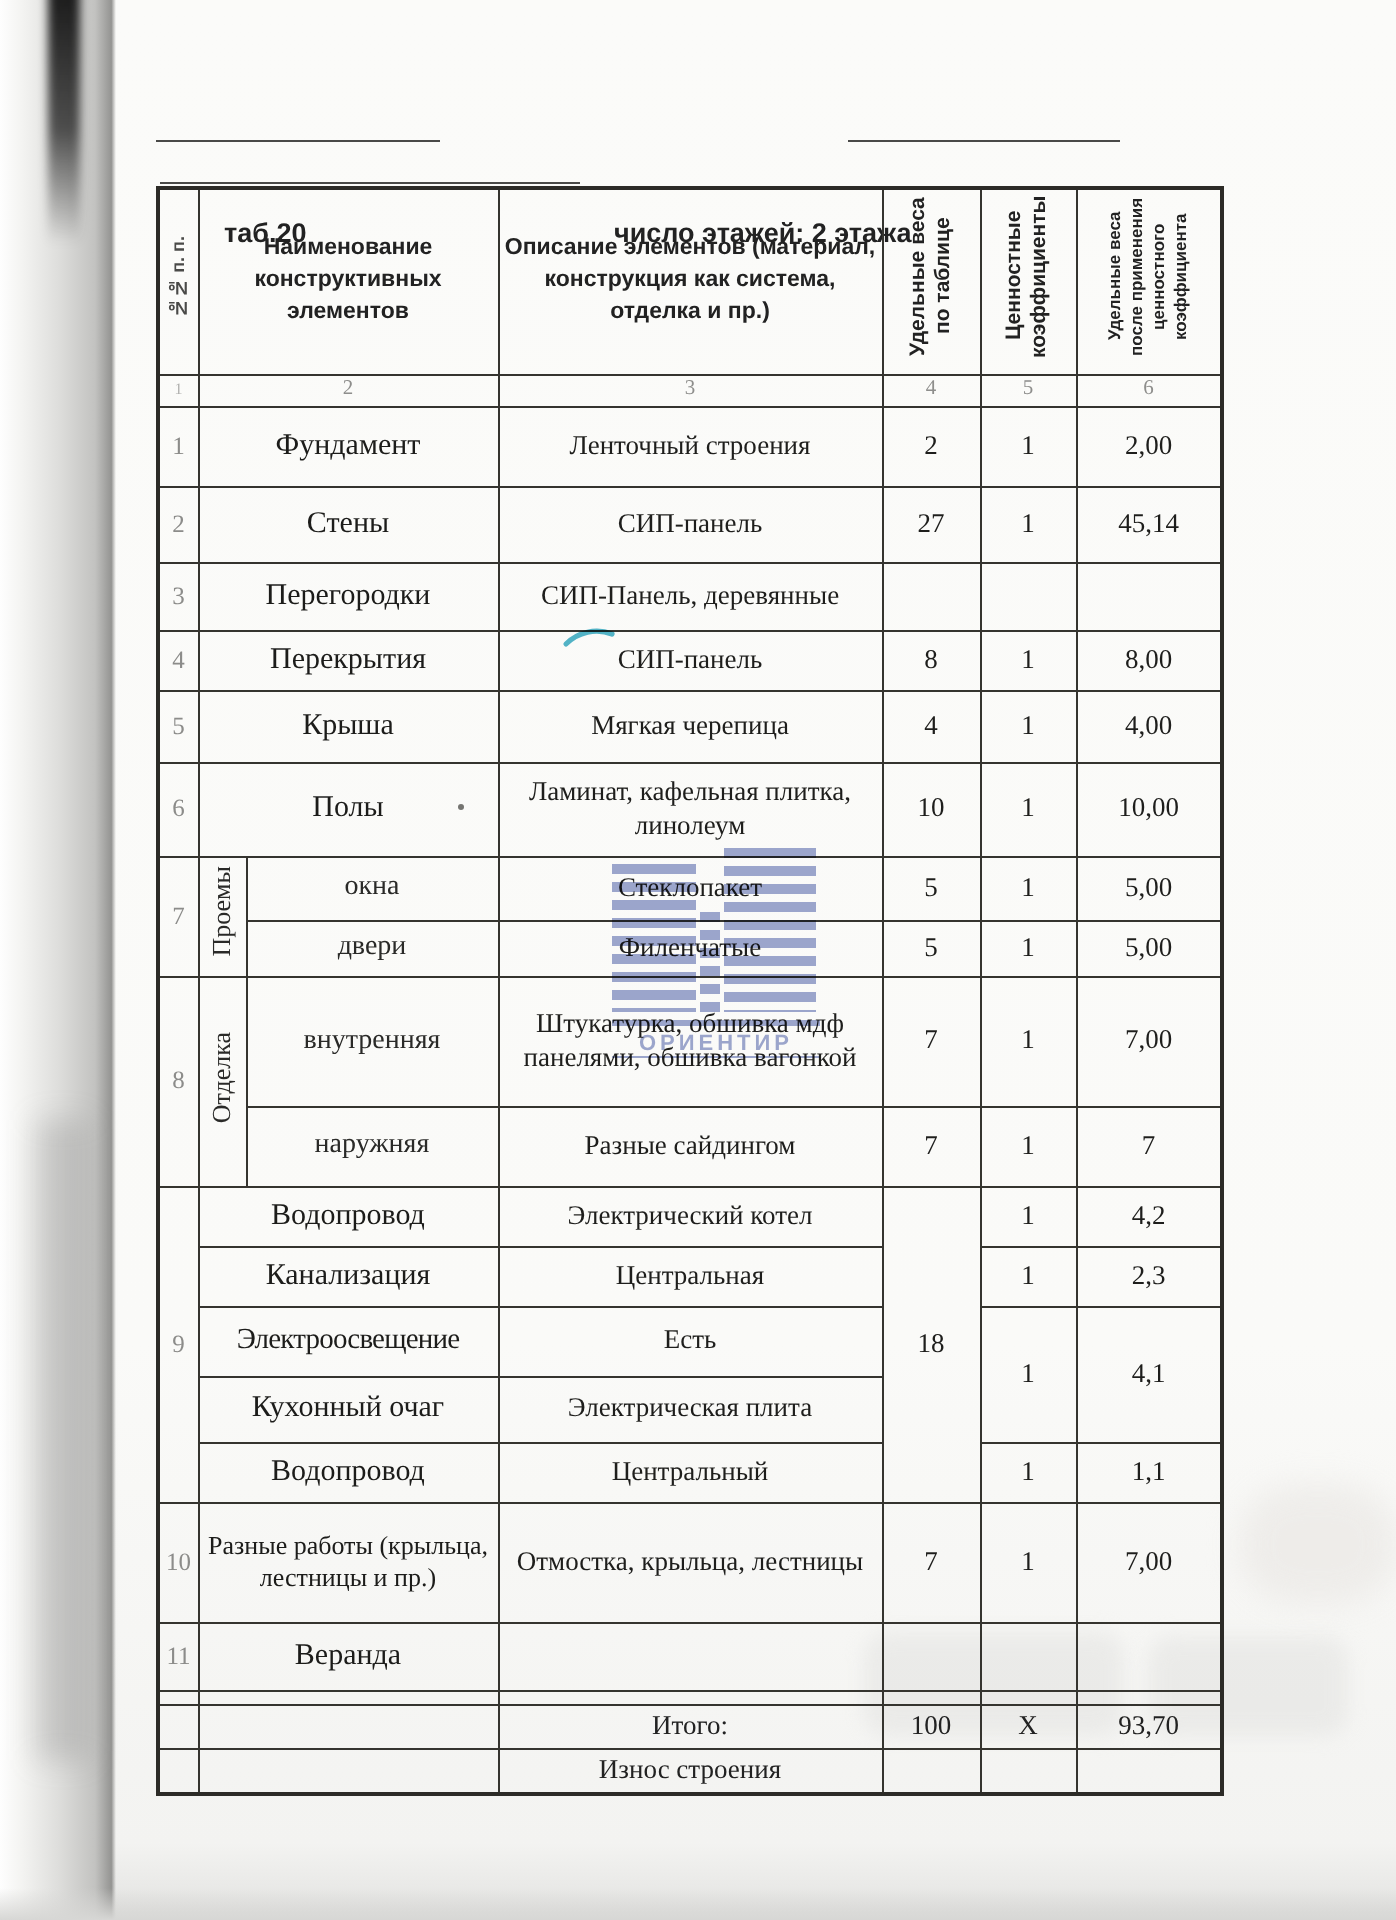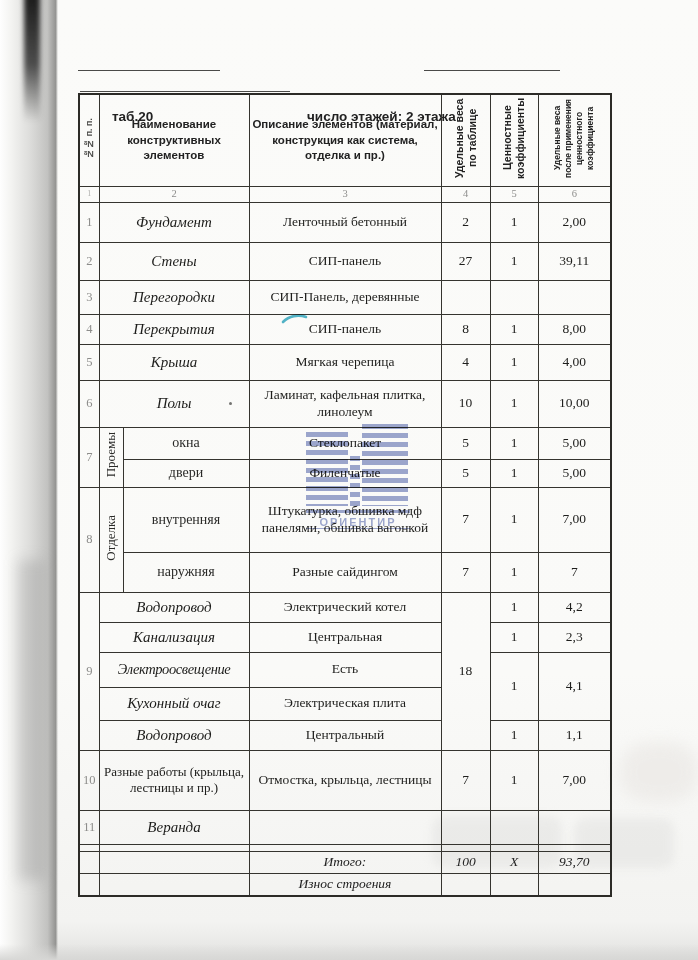--- a/index.html
+++ b/index.html
@@ -48,28 +48,28 @@
   table.main td, table.main th { border:1px solid #35342f; padding:0 2px; text-align:center; vertical-align:middle; overflow:hidden; }
   table.main { border:2px solid #2c2b27; }
   th { font-family:"Liberation Sans","DejaVu Sans",sans-serif; font-weight:bold; font-size:11.5px; line-height:1.35; }
   .vtext { writing-mode:vertical-rl; transform:rotate(180deg); display:inline-block; line-height:1.2; max-height:86px; }
   th .vtext { font-size:10.5px; }
   th .vtext.small { font-size:8.5px; line-height:1.3; }
   th .vtext.numhead { font-size:9px; font-weight:600; color:#4a4a48; }
   .numrow td { font-size:10.5px; color:#8e8e8c; height:15px; line-height:1; }
   .numrow td:first-child { font-size:8px; color:#b0b0ae; }
   .rownum { font-size:12.5px; color:#8c8c8a; }
-  .nm  { font-size:15px; color:#1c1c1a;font-style:italic; }
+  .nm  { font-size:15px; color:#1c1c1a; }
   .nm2 { font-size:13px; color:#1c1c1a; line-height:1.25;margin-left:27px; }
   .ds  { font-size:13.5px; color:#1e1e1c; line-height:1.25; }
   .vl  { font-size:14px; color:#2a2a28; }
   .grp { font-size:13px; color:#2a2a28; }
   .grp .vtext { max-height:none; }
   .tight { font-size:14.5px; letter-spacing:-.4px; }
-  .totrow td { font-size:13.5px; height:21px; line-height:1;font-style:italic; }
+  .totrow td { font-size:13.5px; height:21px; line-height:1; }
   .gaprow td { height:6px; padding:0; }
 
   
   .wm { position:absolute; left:306px; top:424px; width:104px; height:112px; z-index:6;
         opacity:.5; mix-blend-mode:multiply; pointer-events:none; }
   .wm-tower { position:absolute; background:repeating-linear-gradient(180deg,#3d51a3 0 5px,rgba(0,0,0,0) 5px 9px); }
   .wm-t1 { left:0;  top:8;  width:42px; height:74px; top:8px; }
   .wm-t2 { left:56px; top:0; width:46px; height:82px; }
   .wm-tm { left:44px; top:32px; width:10px; height:50px; }
   .wm-base { position:absolute; left:0; top:86px; width:104px; height:3px; background:#3d51a3; }
@@ -134,32 +134,32 @@
       <td colspan="2">2</td>
       <td>3</td>
       <td>4</td>
       <td>5</td>
       <td>6</td>
     </tr>
 
     <tr style="height:40px">
       <td class="rownum">1</td>
       <td colspan="2" class="nm">Фундамент</td>
-      <td class="ds">Ленточный бетонный</td>
+      <td class="ds">Ленточный строения</td>
       <td class="ds">2</td>
       <td class="ds">1</td>
       <td class="ds">2,00</td>
     </tr>
     <tr style="height:38px">
       <td class="rownum">2</td>
       <td colspan="2" class="nm">Стены</td>
       <td class="ds">СИП-панель</td>
       <td class="ds">27</td>
       <td class="ds">1</td>
-      <td class="ds">39,11</td>
+      <td class="ds">45,14</td>
     </tr>
     <tr style="height:34px">
       <td class="rownum">3</td>
       <td colspan="2" class="nm">Перегородки</td>
       <td class="ds">СИП-Панель, деревянные</td>
       <td class="ds"></td>
       <td class="ds"></td>
       <td class="ds"></td>
     </tr>
     <tr style="height:30px">

